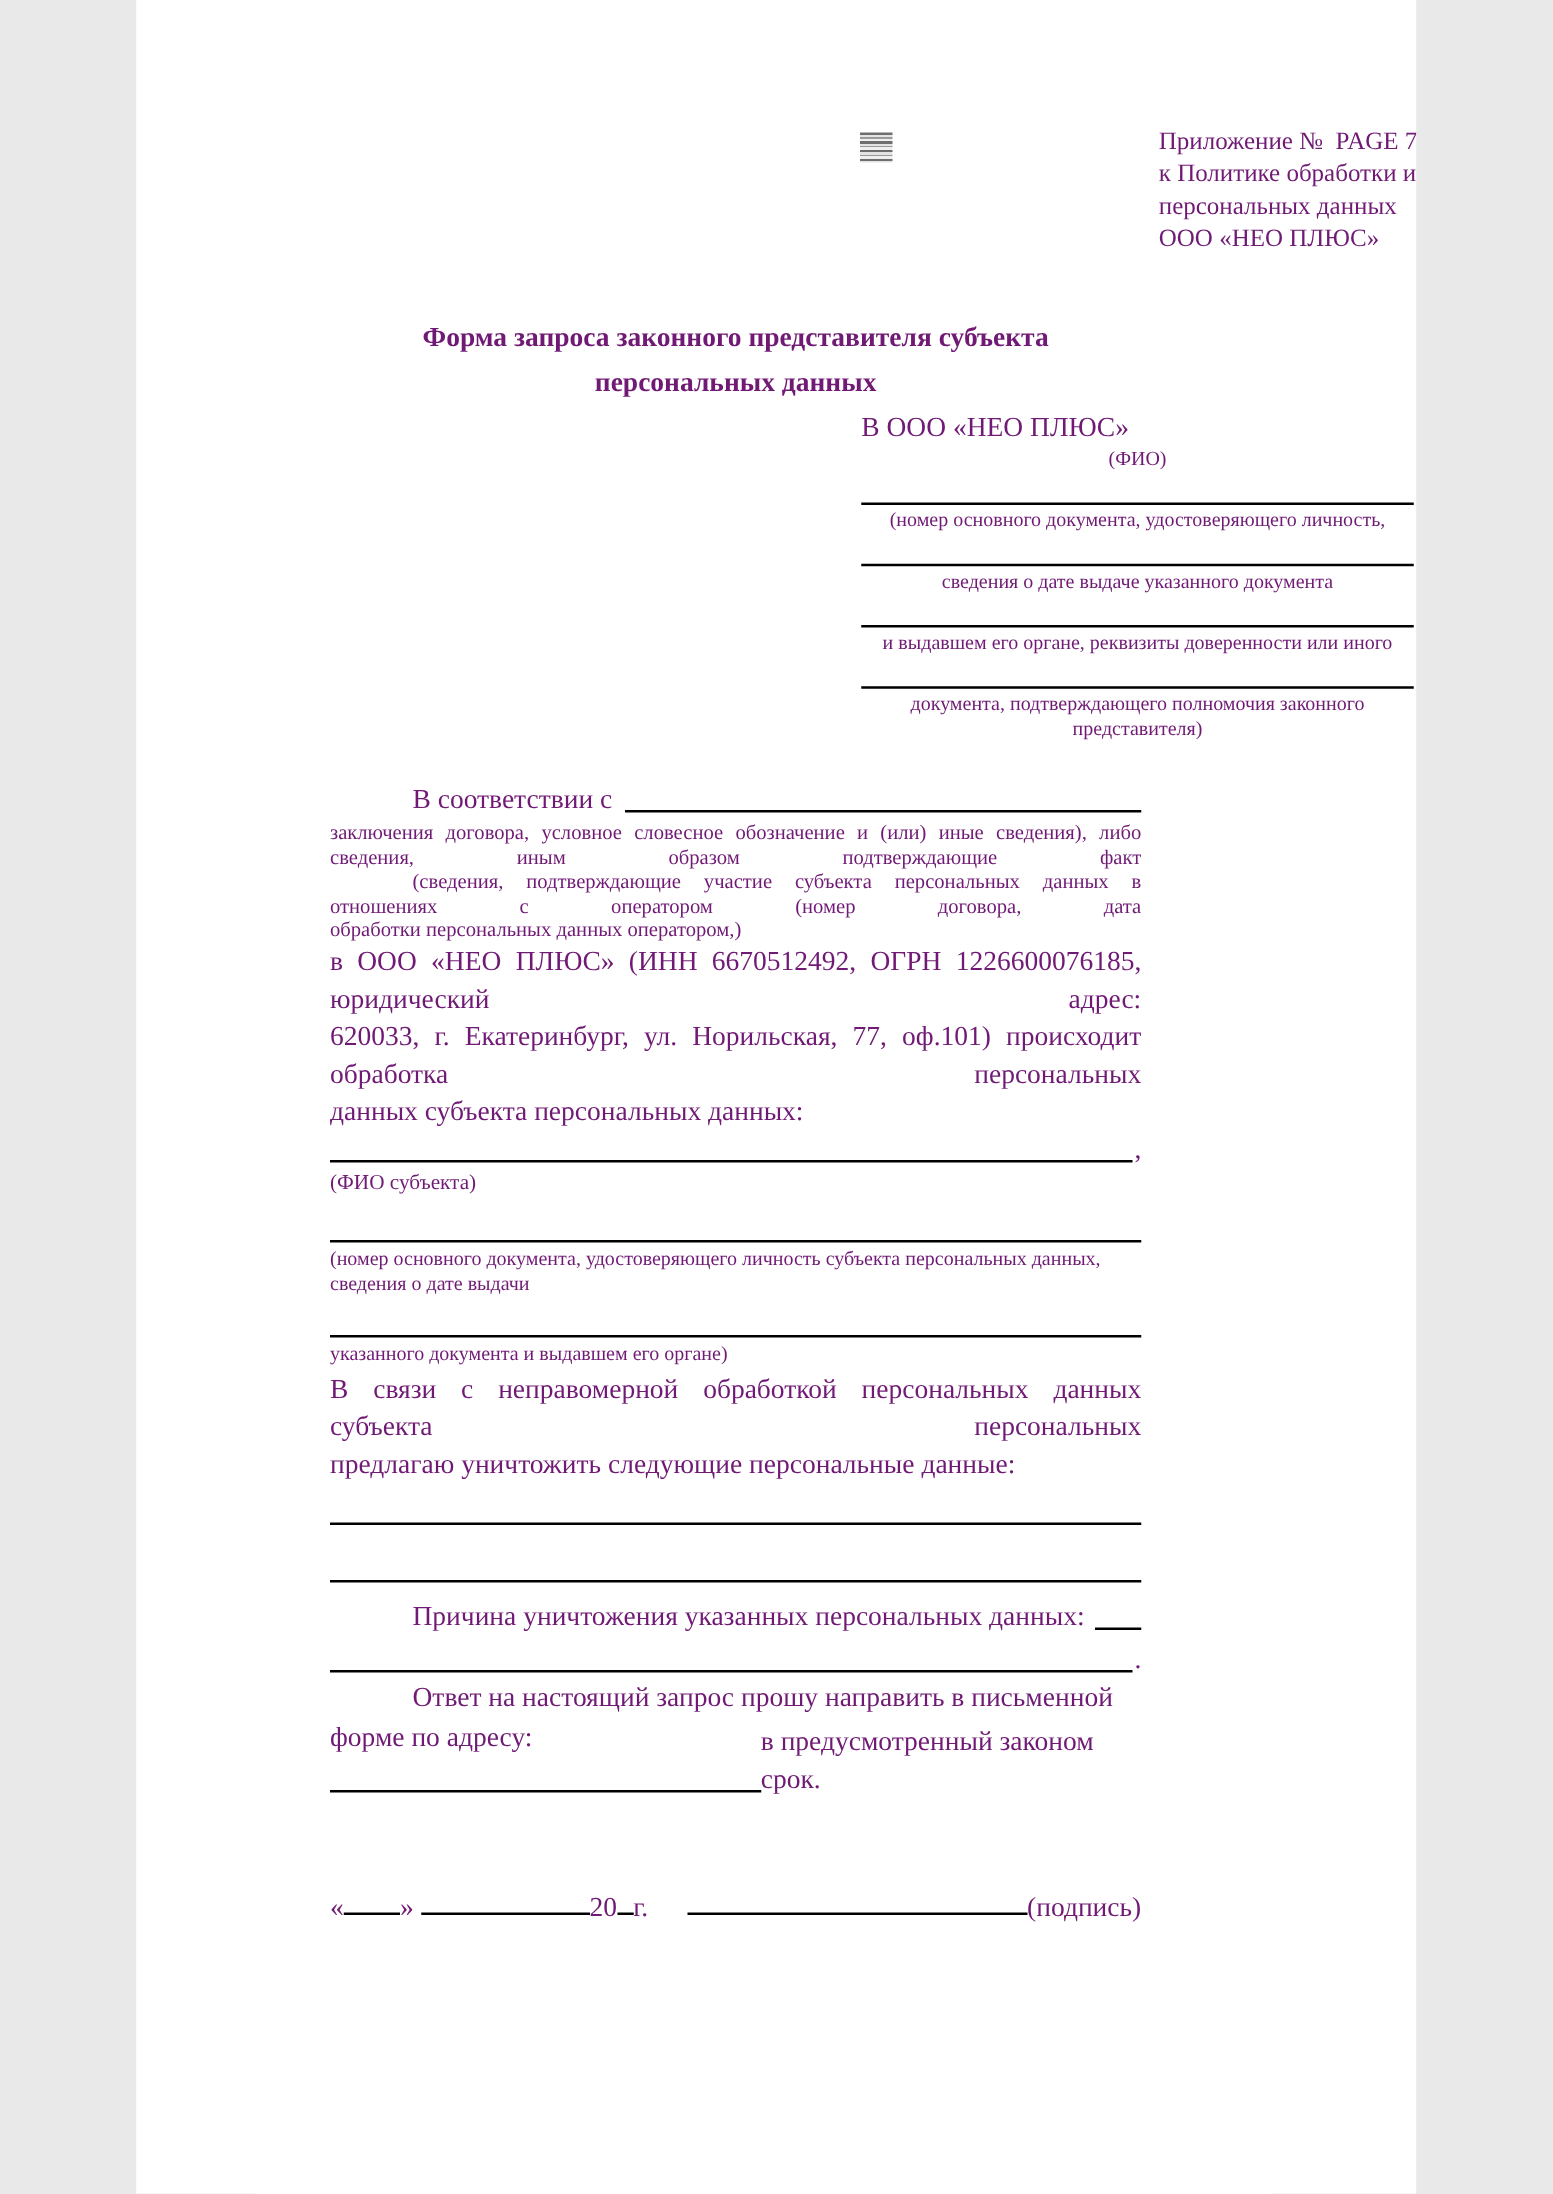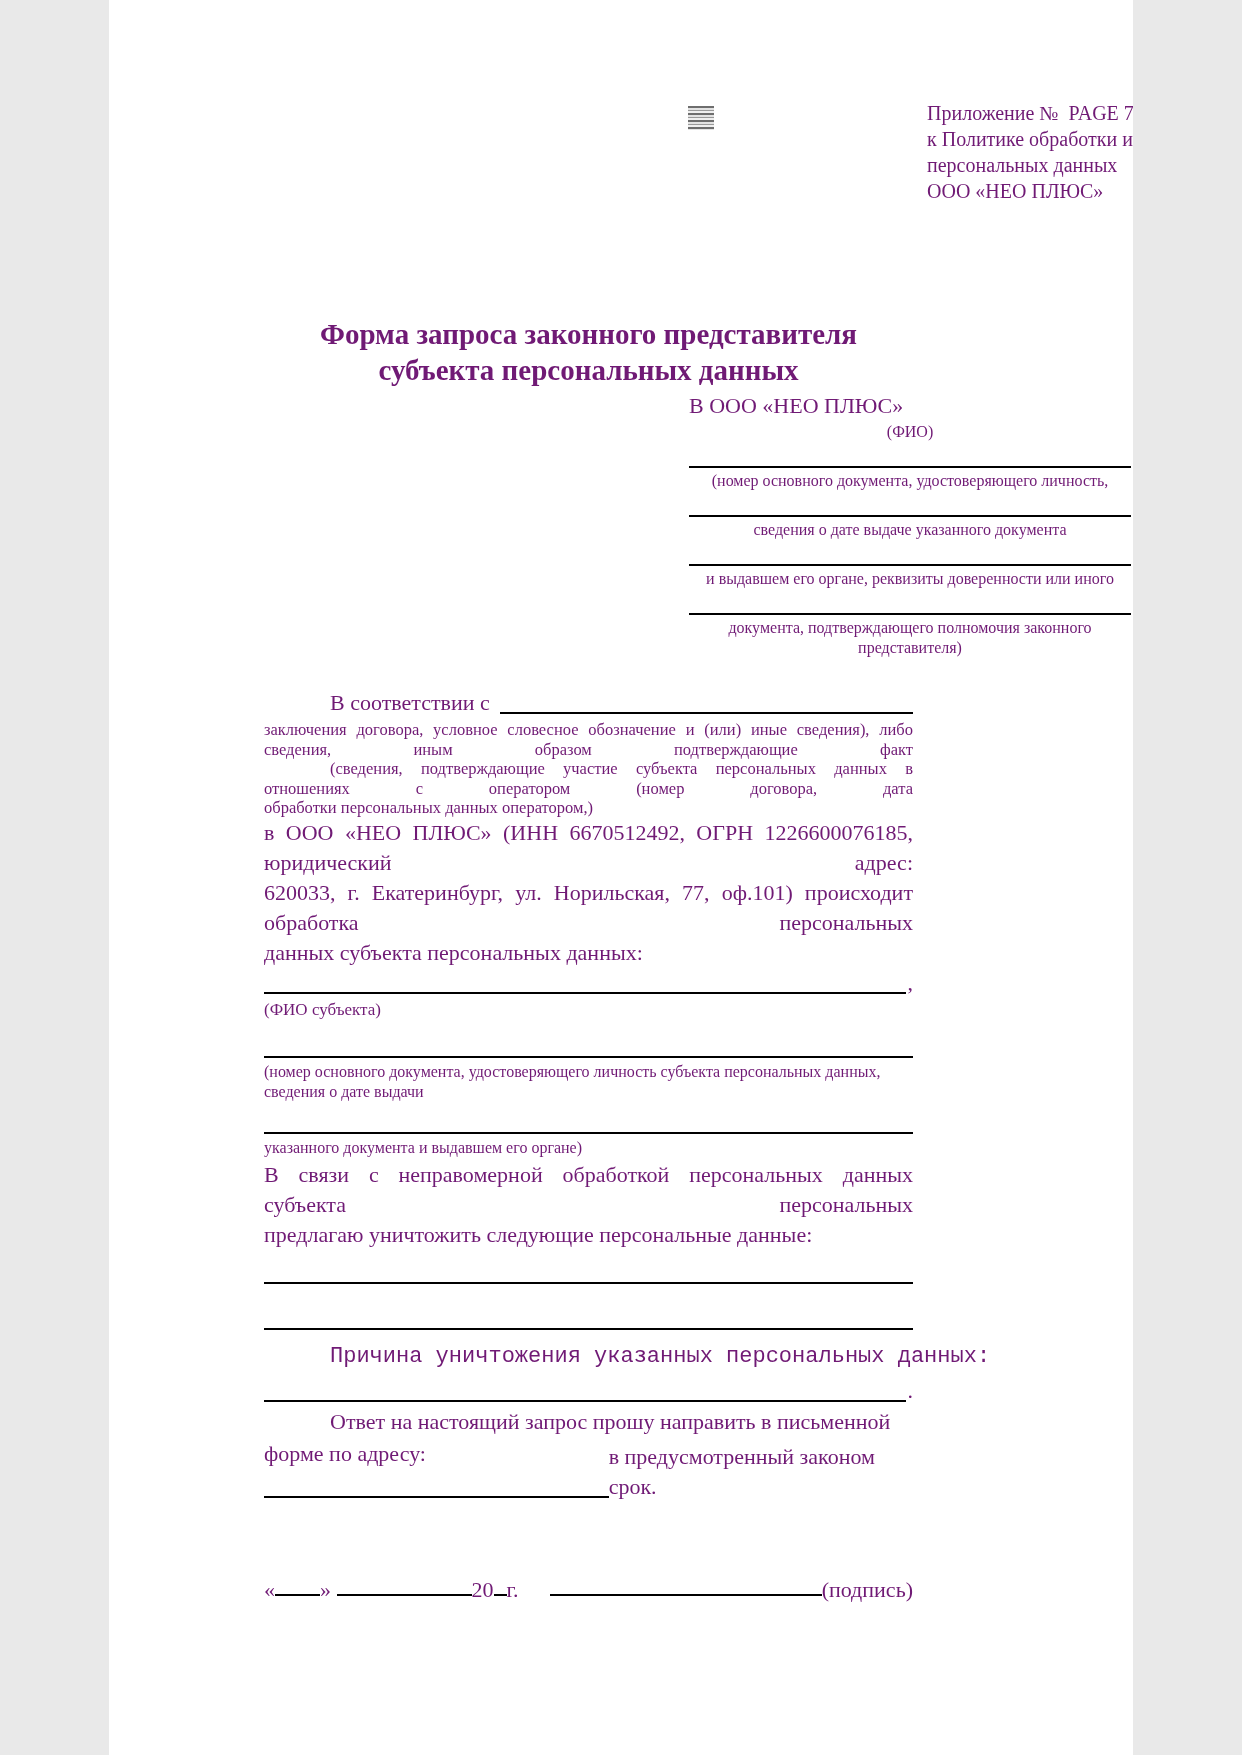--- a/index.html
+++ b/index.html
@@ -12,21 +12,21 @@
   }
   
   .header-row{position:relative;height:106px;}
   .field-glyph{
     position:absolute;left:424px;top:6px;width:26px;height:24px;
     background:repeating-linear-gradient(to bottom,#6e6e6e 0 2px,#e3e3e3 2px 4px,#9a9a9a 4px 5px,#efefef 5px 7px);
   }
   .appendix{margin-left:663px;font-size:20px;line-height:26px;}
   .appendix div{white-space:pre;}
   
-  .title{margin-top:110px;text-align:center;font-weight:bold;font-size:29px;line-height:36px;}
+  .title{margin-top:46px;text-align:center;font-weight:bold;font-size:22px;line-height:36px;}
   
   .addressee{margin-left:425px;width:442px;margin-top:2px;}
   .addr-to{line-height:32px;}
   .from-row{display:flex;align-items:flex-end;height:36px;}
   .from-row .label{padding-right:12px;}
   .fill{flex:1;border-bottom:2px solid #000;margin-bottom:4px;}
   .ad-cap{font-size:16px;line-height:20px;text-align:center;}
   .ad-ul{height:24px;border-bottom:2px solid #000;margin-bottom:3px;}
   
   .accord-row{display:flex;align-items:flex-end;margin-top:26px;height:34px;}
@@ -39,21 +39,21 @@
   .comma-row{display:flex;align-items:flex-end;height:30px;}
   .comma-row .tail{padding-left:2px;}
   .bcap{font-size:16px;line-height:20px;text-align:left;}
   .fio-sub{font-size:17px;padding:2px 0 8px;}
   .cap-pad{padding:2px 0 2px;}
   .bul{border-bottom:2px solid #000;}
   .h28{height:28px;margin-bottom:2px;}
   .blank1{height:32px;}
   .blank2{height:44px;}
   .reason-row{display:flex;align-items:flex-end;height:40px;margin-top:2px;}
-  .reason-row .ind{margin-left:66px;padding-right:8px;white-space:nowrap;font-family:Liberation Mono, monospace;}
+  .reason-row .ind{margin-left:66px;padding-right:8px;white-space:nowrap;}
   .period-row{display:flex;align-items:flex-end;height:34px;}
   .period-row .tail{padding-left:2px;}
   .reply{text-indent:66px;margin-top:0;line-height:32px;}
   .reply-row{display:flex;align-items:flex-end;height:32px;}
   .ul-fixed{display:inline-block;width:362px;border-bottom:2px solid #000;margin-bottom:4px;}
   
   .sign-row{display:flex;justify-content:space-between;align-items:flex-end;margin-top:72px;}
   .u{display:inline-block;border-bottom:2px solid #000;height:0.95em;}
   .u45{width:45px}.u135{width:135px}.u13{width:13px}
   .ul-sig{display:inline-block;width:272px;border-bottom:2px solid #000;height:0.95em;}

